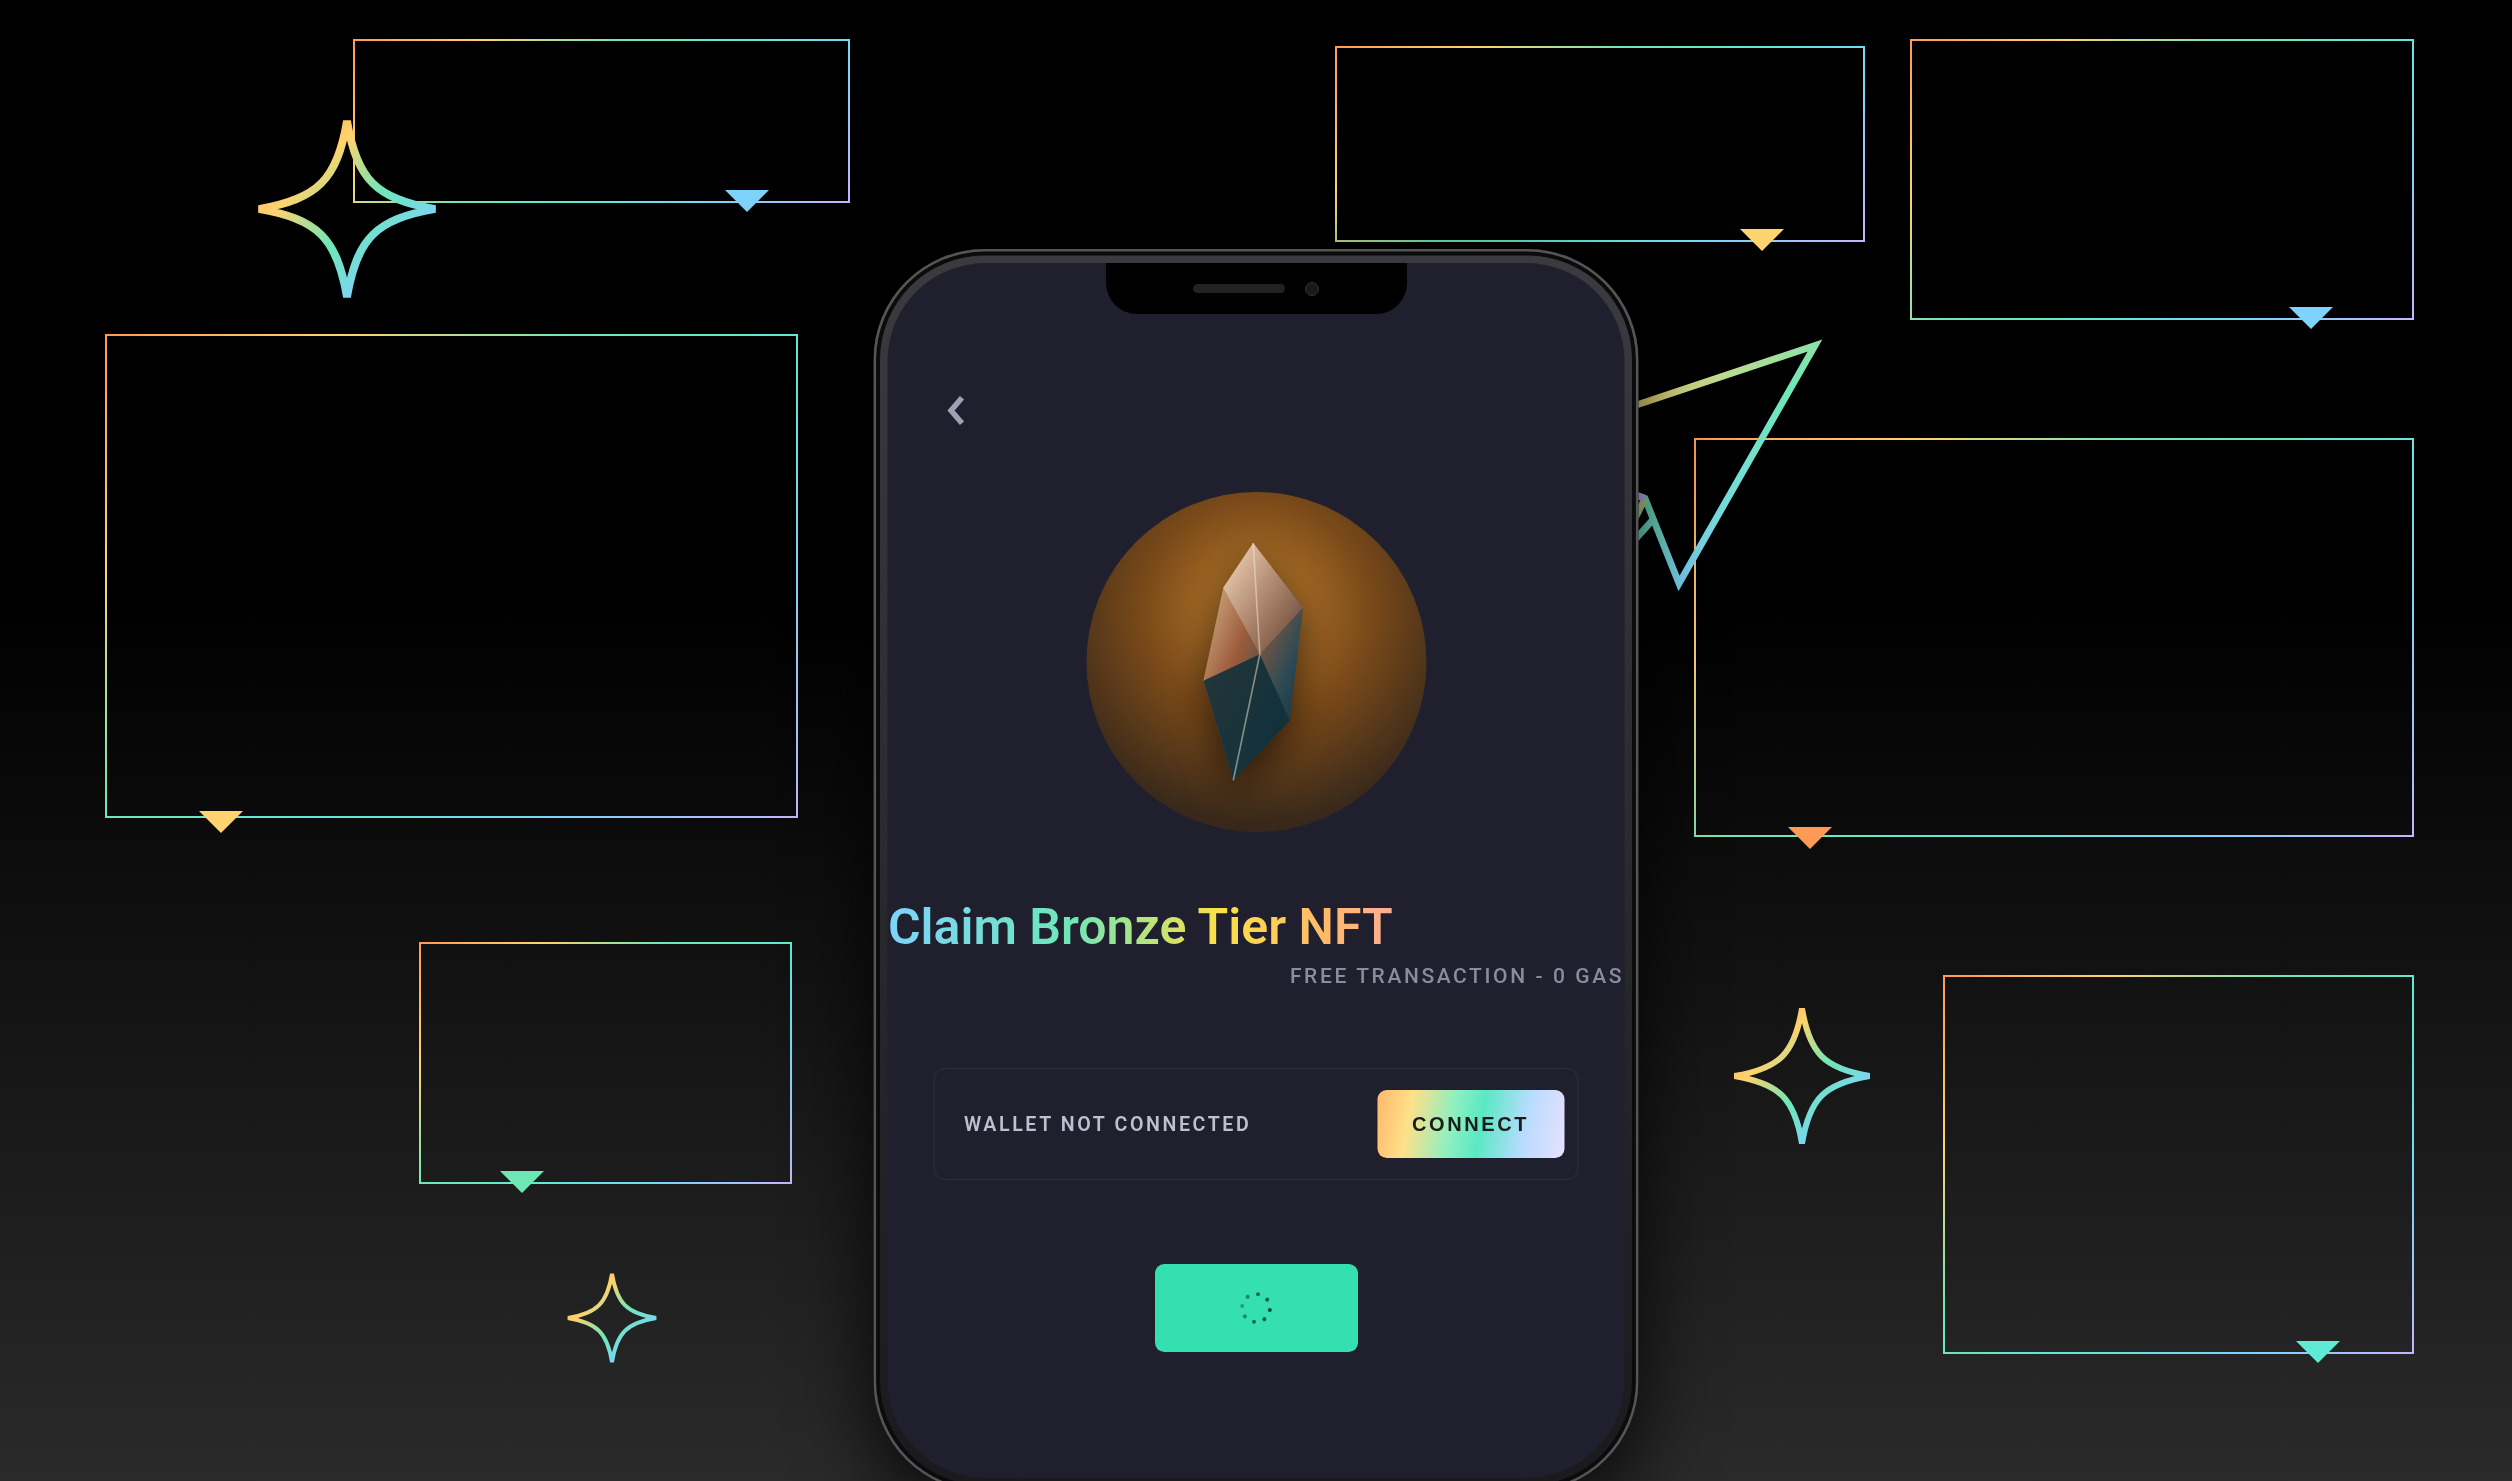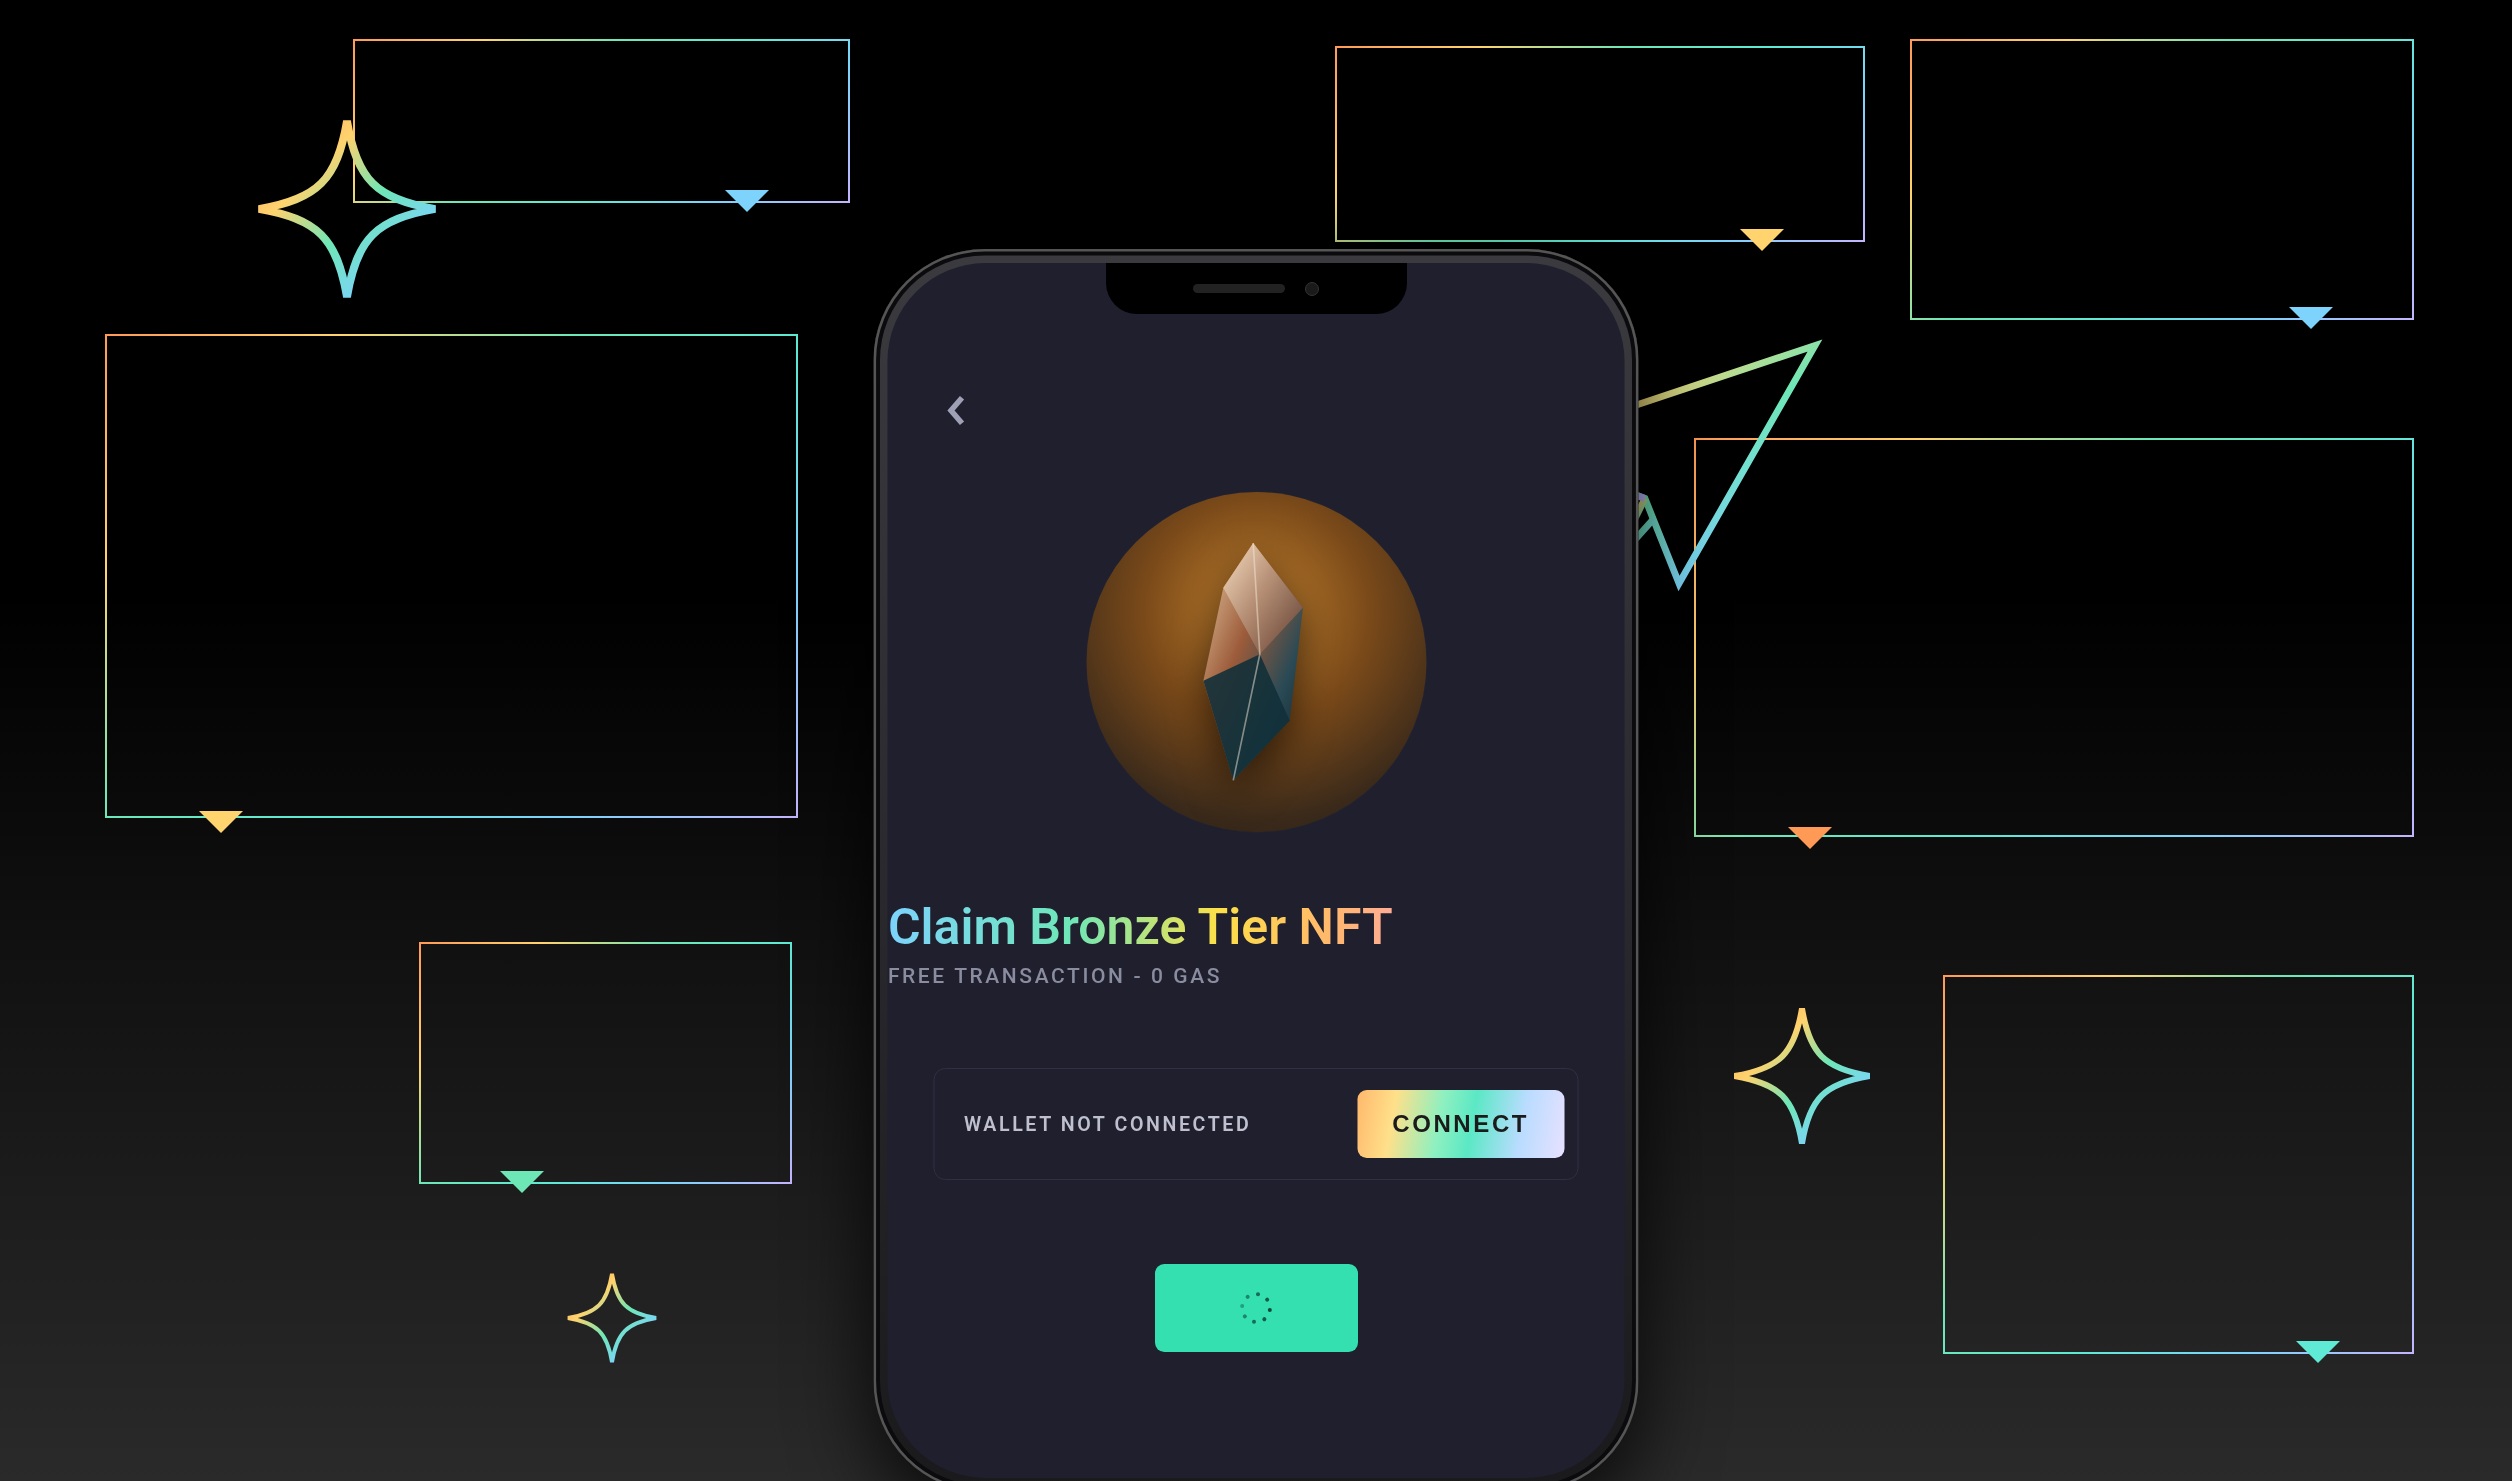--- a/index.html
+++ b/index.html
@@ -101,21 +101,21 @@
     position: absolute; top: 635px; left: 0; right: 0;
     font-size: 50px;
     font-weight: 600;
     background: linear-gradient(90deg,#7dd3fc 0%, #6ee7b7 25%, #fde047 45%, #ffb86c 60%, #ff9ecb 80%, #c4b5fd 100%);
     -webkit-background-clip: text;
     background-clip: text;
     color: transparent;
   }
   .subtitle {
     position: absolute; top: 701px; left: 0; right: 0;
-    text-align: left;
+    text-align: right;
     font-size: 21px;
     letter-spacing: 2.6px;
     color: #8a8ca0;
     font-weight: 500;
   }
 
   .wallet-row {
     position: absolute; top: 805px; left: 46px; right: 46px;
     height: 112px;
     border: 1.3px solid #2f3044;
@@ -129,21 +129,21 @@
     letter-spacing: 2.6px;
     font-weight: 600;
   }
   .connect-btn {
     height: 68px;
     padding: 0 35px;
     border: none;
     border-radius: 9.2px;
     background: linear-gradient(100deg,#ffb86c 0%, #ffe08a 18%, #8ef0c0 40%, #5be8c5 55%, #b9dcff 78%, #e8e1ff 100%);
     color: #1b1b1b;
-    font-size: 24px;
+    font-size: 20px;
     letter-spacing: 2.6px;
     font-weight: 700;
     cursor: pointer;
   }
 
   .action-btn {
     position: absolute; top: 1001px; left: 50%; transform: translateX(-50%);
     width: 203px; height: 88px;
     border-radius: 9.2px;
     border: none;

